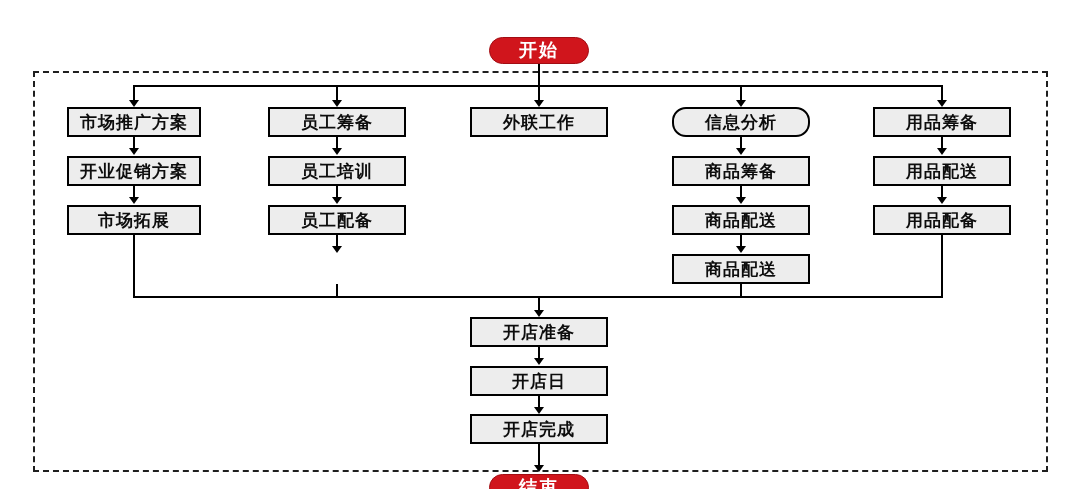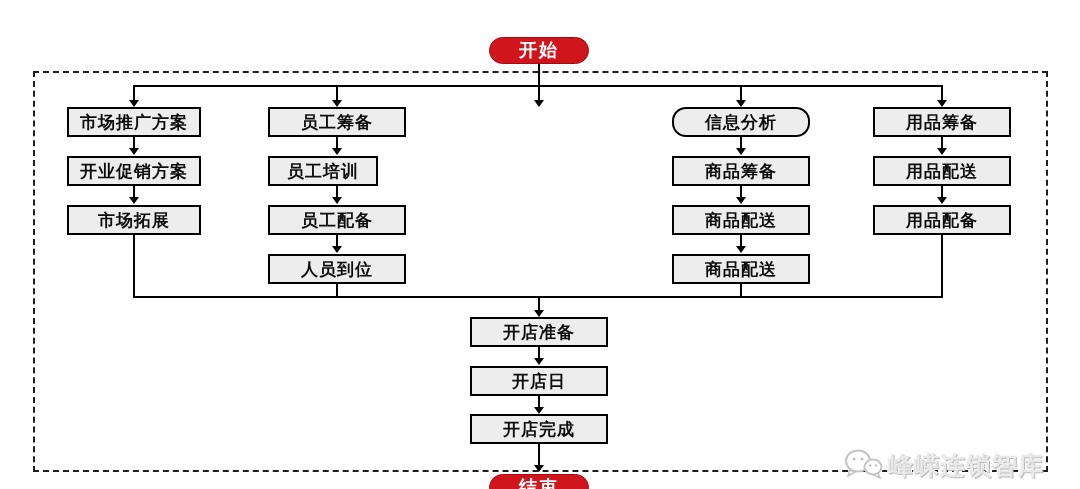--- a/index.html
+++ b/index.html
@@ -67,28 +67,28 @@
   <div class="vline" style="left:133px;top:113px;height:12px;"></div>
   <div class="arrow" style="left:129px;top:124px;"></div>
   <div class="node" style="left:67px;top:132px;width:134px;">开业促销方案</div>
   <div class="vline" style="left:133px;top:162px;height:12px;"></div>
   <div class="arrow" style="left:129px;top:173px;"></div>
   <div class="node" style="left:67px;top:181px;width:134px;">市场拓展</div>
 
   <div class="node" style="left:268px;top:83px;width:138px;">员工筹备</div>
   <div class="vline" style="left:336px;top:113px;height:12px;"></div>
   <div class="arrow" style="left:332px;top:124px;"></div>
-  <div class="node" style="left:268px;top:132px;width:110px;">员工培训</div>
+  <div class="node" style="left:268px;top:132px;width:138px;">员工培训</div>
   <div class="vline" style="left:336px;top:162px;height:12px;"></div>
   <div class="arrow" style="left:332px;top:173px;"></div>
   <div class="node" style="left:268px;top:181px;width:138px;">员工配备</div>
   <div class="vline" style="left:336px;top:211px;height:12px;"></div>
   <div class="arrow" style="left:332px;top:222px;"></div>
-  <div class="node" style="left:268px;top:230px;width:138px;">人员到位</div>
 
+  <div class="node" style="left:470px;top:83px;width:138px;">外联工作</div>
 
   <div class="node" style="left:672px;top:83px;width:138px;border-radius:14px;">信息分析</div>
   <div class="vline" style="left:740px;top:113px;height:12px;"></div>
   <div class="arrow" style="left:736px;top:124px;"></div>
   <div class="node" style="left:672px;top:132px;width:138px;">商品筹备</div>
   <div class="vline" style="left:740px;top:162px;height:12px;"></div>
   <div class="arrow" style="left:736px;top:173px;"></div>
   <div class="node" style="left:672px;top:181px;width:138px;">商品配送</div>
   <div class="vline" style="left:740px;top:211px;height:12px;"></div>
   <div class="arrow" style="left:736px;top:222px;"></div>
@@ -118,33 +118,14 @@
   <div class="node" style="left:470px;top:342px;width:138px;">开店日</div>
   <div class="vline" style="left:538px;top:372px;height:12px;"></div>
   <div class="arrow" style="left:534px;top:383px;"></div>
   <div class="node" style="left:470px;top:390px;width:138px;">开店完成</div>
 
   <div class="vline" style="left:538px;top:420px;height:22px;"></div>
   <div class="arrow" style="left:534px;top:441px;"></div>
 
   <div class="terminal" style="left:489px;top:450px;">结束</div>
 
-  <div class="watermark">
-    <span>
-      <svg width="42" height="38" viewBox="0 0 42 38">
-        <g fill="#ffffff" stroke="#c4c4c4" stroke-width="2">
-          <ellipse cx="16" cy="17" rx="12" ry="10.5"></ellipse>
-          <path d="M8 26 L6 32 L13 28 Z" stroke-width="1.5"></path>
-          <ellipse cx="31" cy="23" rx="8.5" ry="7.5"></ellipse>
-          <path d="M36 29 L38 34 L32 31 Z" stroke-width="1.5"></path>
-        </g>
-        <g fill="#c4c4c4">
-          <circle cx="12" cy="15" r="1.6"></circle>
-            <circle cx="20" cy="15" r="1.6"></circle>
-          <circle cx="28" cy="21.5" r="1.3"></circle>
-            <circle cx="34" cy="21.5" r="1.3"></circle>
-        </g>
-      </svg>
-    </span>
-    <span class="wm-text">峰嵘连锁智库</span>
-  </div>
 
 </div>
 
 </body></html>

